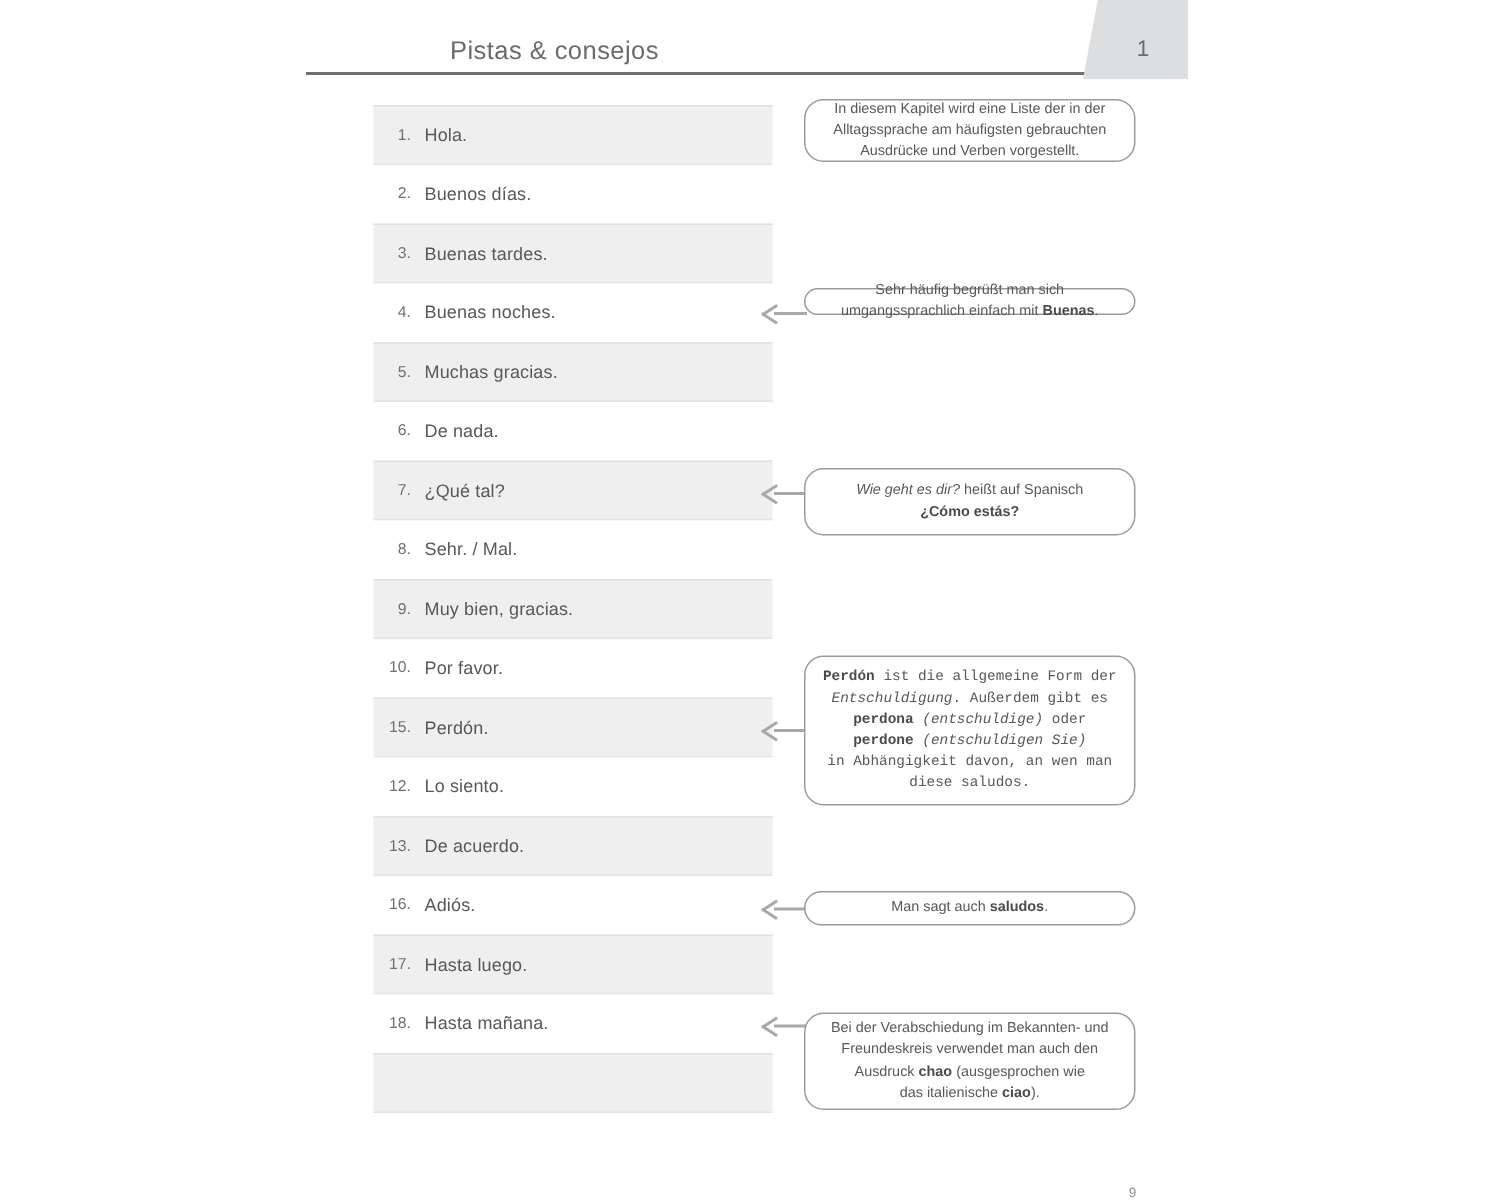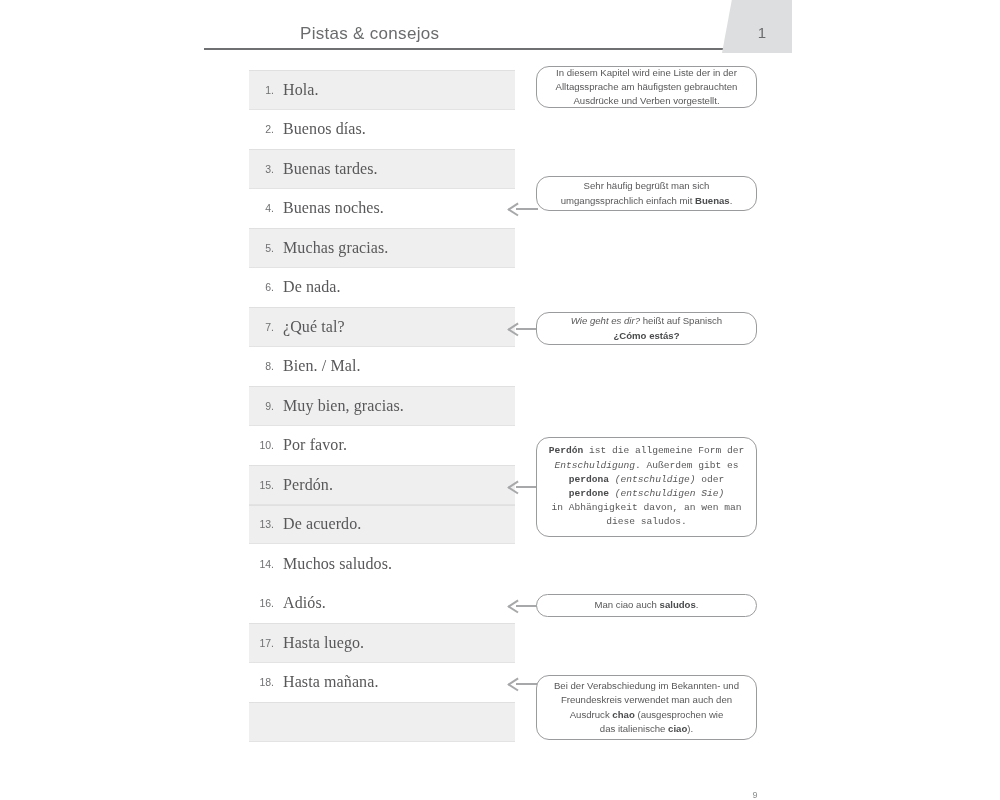--- a/index.html
+++ b/index.html
@@ -76,24 +76,23 @@
   }
   .phrase-num {
     width: 34px;
     text-align: right;
     padding-right: 9px;
     font-size: 10.5px;
     color: #6f7072;
     box-sizing: border-box;
   }
   .phrase-text {
-    font-size: 16px;
+    font-size: 12px;
     color: #58585a;
     letter-spacing: 0.1px;
-    font-family: Liberation Serif, serif;
   }
 
   
   .callout {
     position: absolute;
     box-sizing: border-box;
     border: 1.6px solid #9a9b9d;
     border-radius: 13px;
     background: #ffffff;
     color: #58585a;
@@ -194,41 +193,41 @@
     <div class="phrase-row">
       <span class="phrase-num">6.</span>
       <span class="phrase-text">De nada.</span>
     </div>
     <div class="phrase-row shaded">
       <span class="phrase-num">7.</span>
       <span class="phrase-text">¿Qué tal?</span>
     </div>
     <div class="phrase-row">
       <span class="phrase-num">8.</span>
-      <span class="phrase-text">Bien. / Mal.</span>
+      <span class="phrase-text">Sehr. / Mal.</span>
     </div>
     <div class="phrase-row shaded">
       <span class="phrase-num">9.</span>
       <span class="phrase-text">Muy bien, gracias.</span>
     </div>
     <div class="phrase-row">
       <span class="phrase-num">10.</span>
       <span class="phrase-text">Por favor.</span>
     </div>
     <div class="phrase-row shaded">
       <span class="phrase-num">15.</span>
       <span class="phrase-text">Perdón.</span>
     </div>
+    <div class="phrase-row">
+      <span class="phrase-num">12.</span>
+      <span class="phrase-text">Lo siento.</span>
+    </div>
     <div class="phrase-row shaded">
       <span class="phrase-num">13.</span>
       <span class="phrase-text">De acuerdo.</span>
-    </div>
-    <div class="phrase-row">
-      <span class="phrase-num">14.</span>
-      <span class="phrase-text">Muchos saludos.</span>
     </div>
     <div class="phrase-row">
       <span class="phrase-num">16.</span>
       <span class="phrase-text">Adiós.</span>
     </div>
     <div class="phrase-row shaded">
       <span class="phrase-num">17.</span>
       <span class="phrase-text">Hasta luego.</span>
     </div>
     <div class="phrase-row">
@@ -243,32 +242,32 @@
     <span>In diesem Kapitel wird eine Liste der in der</span><br>
     <span>Alltagssprache am häufigsten gebrauchten</span><br>
     <span>Ausdrücke und Verben vorgestellt.</span>
   </div>
 </div>
 
 <div class="connector" style="left:508px; top:203px; width:30px;">
   <div class="line"></div>
   <div class="head"></div>
 </div>
-<div class="callout" style="left:536px; top:176px; width:221px; height:35px;">
+<div class="callout" style="left:536px; top:192px; width:221px; height:18px;">
   <div>
     <span>Sehr häufig begrüßt man sich</span><br>
     <span>umgangssprachlich einfach mit </span><b>Buenas</b><span>.</span>
   </div>
 </div>
 
 <div class="connector" style="left:508px; top:323px; width:30px;">
   <div class="line"></div>
   <div class="head"></div>
 </div>
-<div class="callout" style="left:536px; top:312px; width:221px; height:33px;">
+<div class="callout" style="left:536px; top:312px; width:221px; height:45px;">
   <div>
     <i>Wie geht es dir?</i><span> heißt auf Spanisch</span><br>
     <b>¿Cómo estás?</b>
   </div>
 </div>
 
 <div class="connector" style="left:508px; top:481px; width:30px;">
   <div class="line"></div>
   <div class="head"></div>
 </div>
@@ -284,21 +283,21 @@
     <span>diese saludos.</span>
   </div>
 </div>
 
 <div class="connector" style="left:508px; top:600px; width:30px;">
   <div class="line"></div>
   <div class="head"></div>
 </div>
 <div class="callout" style="left:536px; top:594px; width:221px; height:23px;">
   <div>
-    <span>Man ciao auch </span><b>saludos</b><span>.</span>
+    <span>Man sagt auch </span><b>saludos</b><span>.</span>
   </div>
 </div>
 
 <div class="connector" style="left:508px; top:678px; width:30px;">
   <div class="line"></div>
   <div class="head"></div>
 </div>
 <div class="callout" style="left:536px; top:651px; width:221px; height:65px;margin-top:24px;">
   <div>
     <span>Bei der Verabschiedung im Bekannten- und</span><br>

